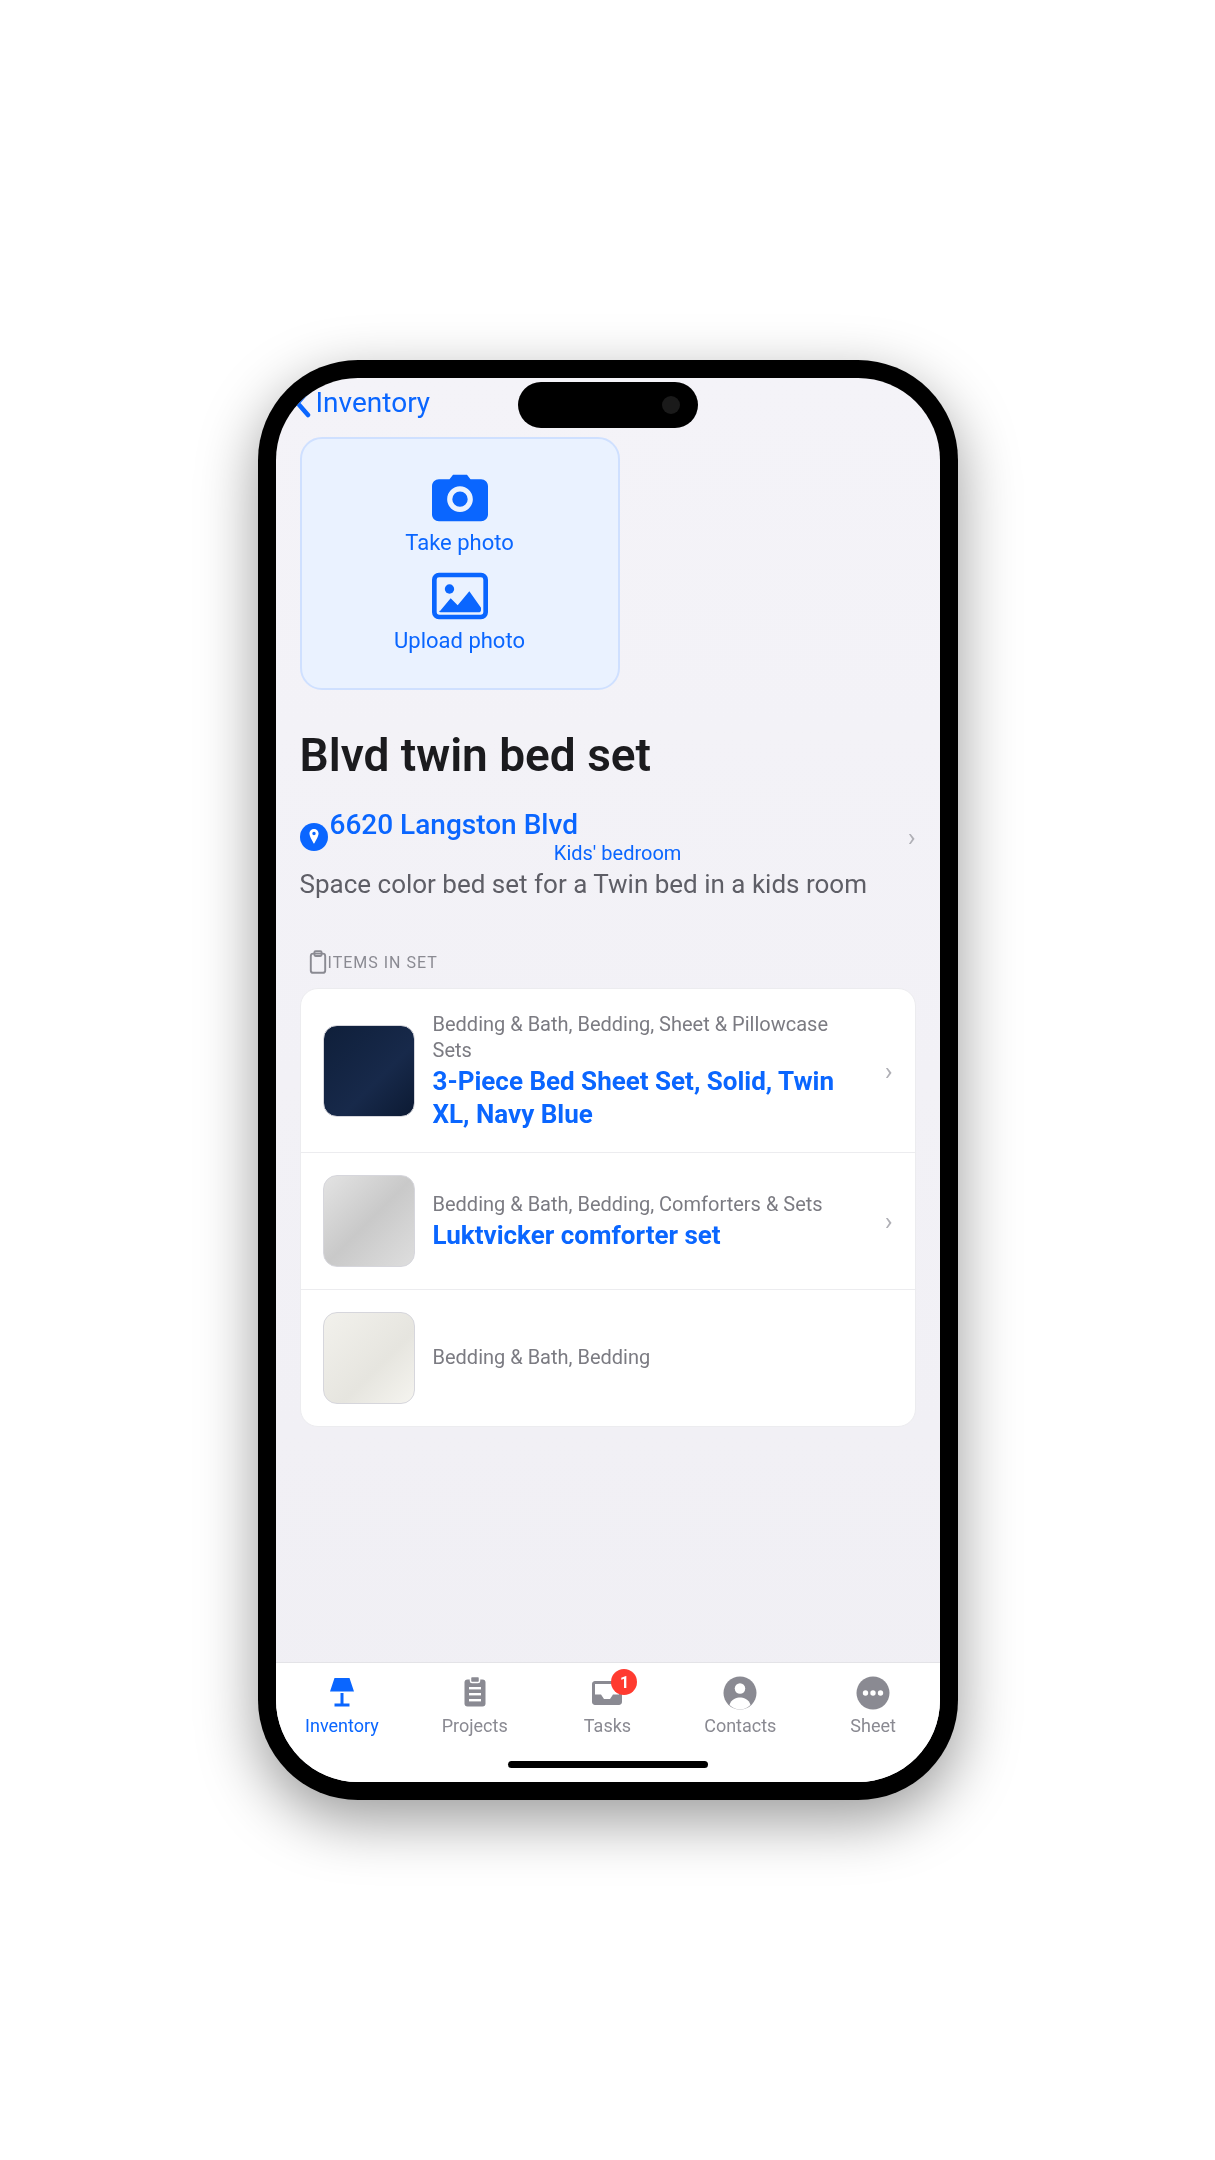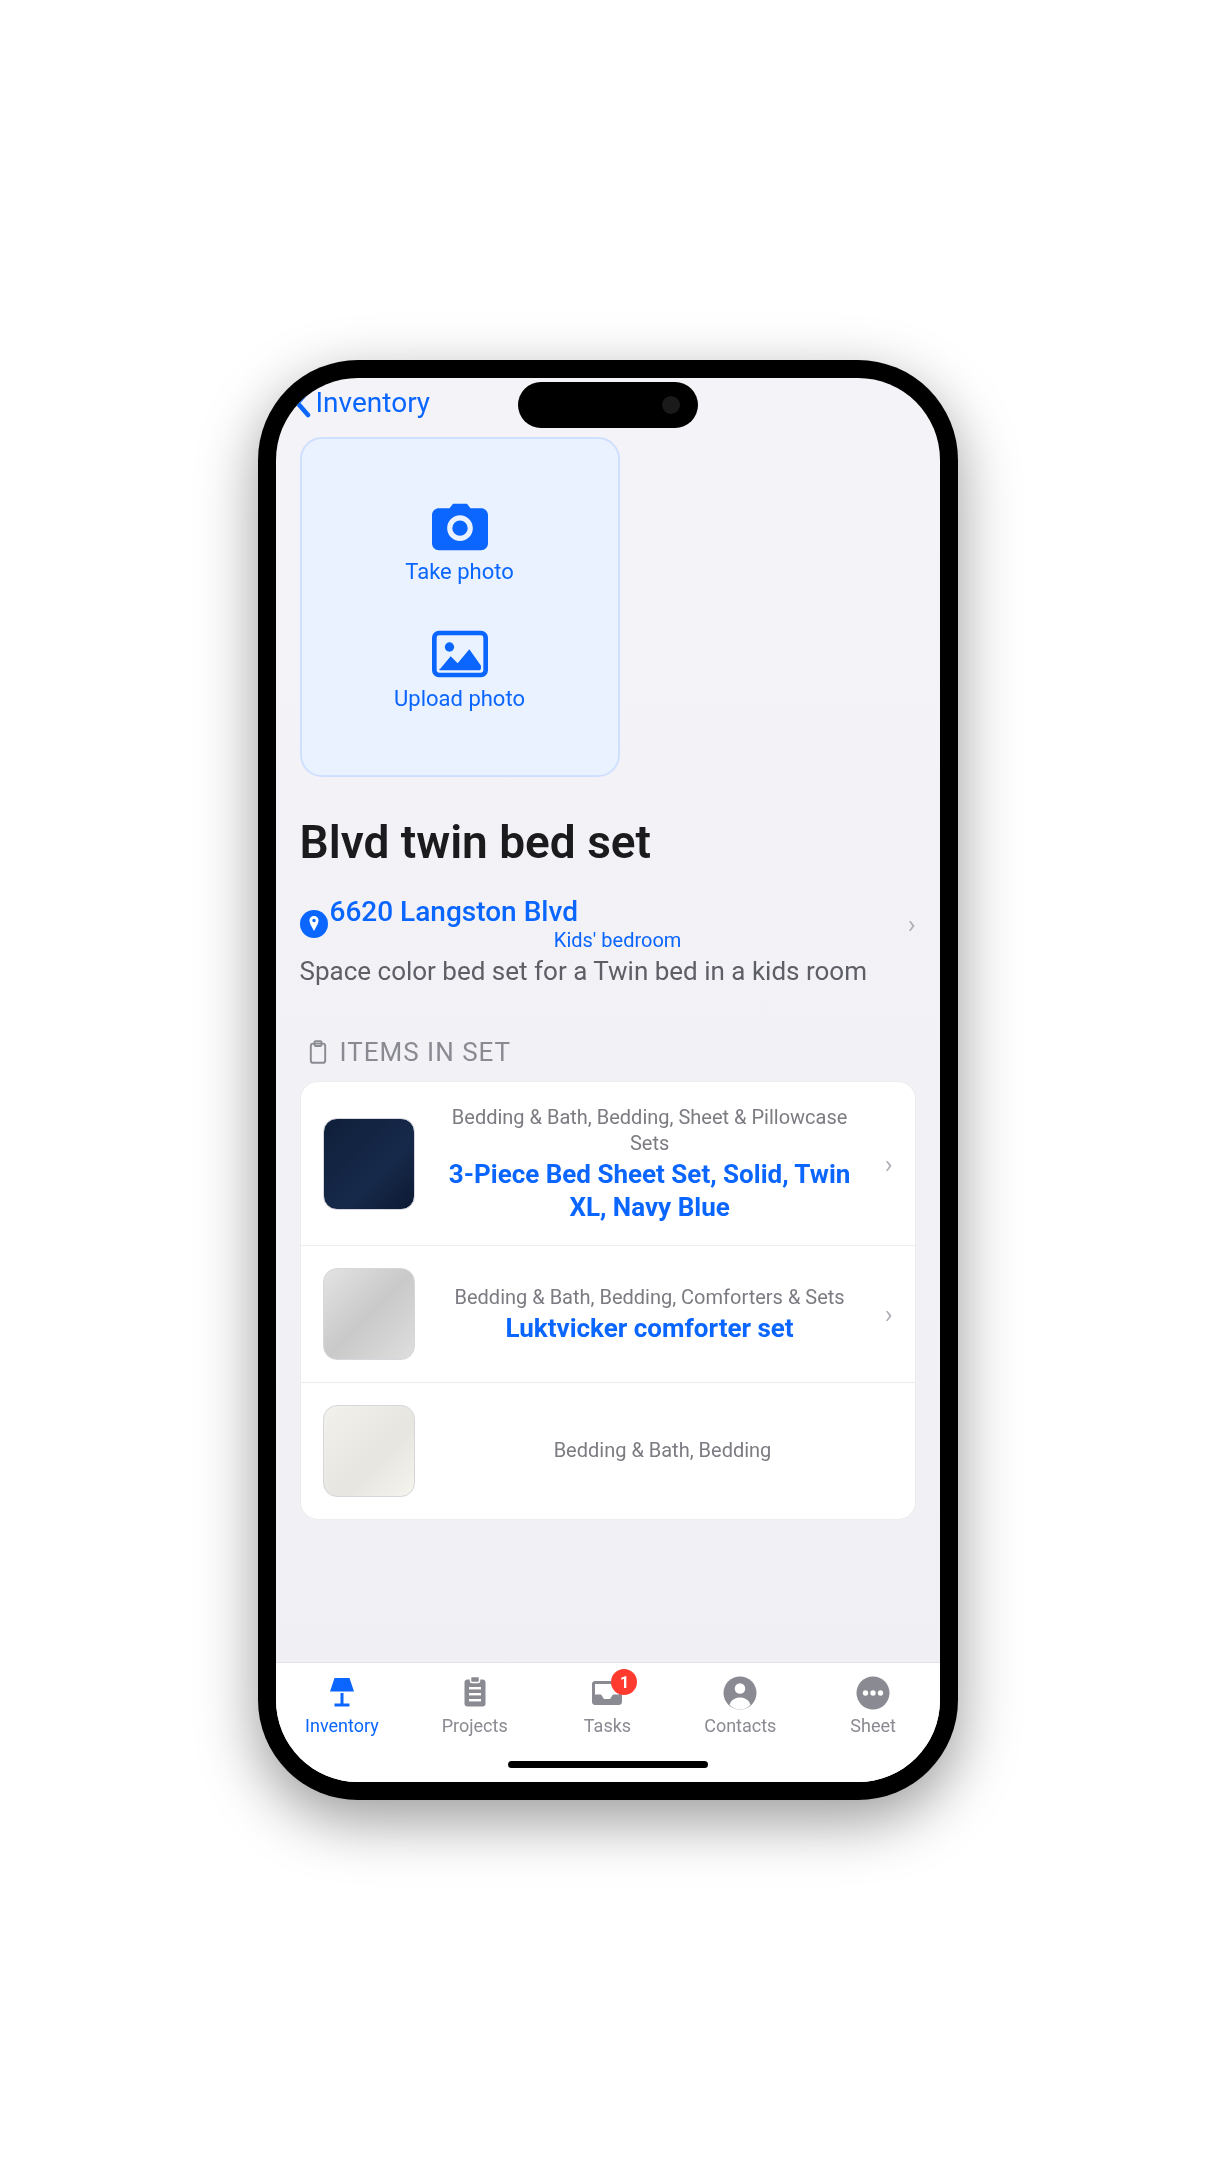--- a/index.html
+++ b/index.html
@@ -73,21 +73,21 @@
     cursor:pointer;
   }
   
   .content {
     flex:1 1 auto;
     overflow:hidden;
     padding: 0 24px;
   }
   .photo-card {
     width: 320px;
-    height: 340px;
+    height: 253px;
     border: 2px solid #cfe0ff;
     background: #eaf2ff;
     border-radius: 22px;
     display:flex;
     flex-direction:column;
     align-items:center;
     justify-content:space-evenly;
     padding: 18px 10px;
   }
   .photo-action {
@@ -112,22 +112,22 @@
   .loc-text { flex:1; }
   .loc-address { color:#0a66ff; font-size:28px; font-weight:500;}
   .loc-room { color:#0a66ff; font-size:20px;text-align:center; }
   .chevron { color:#b0b0b6; font-size:26px; }
   .description {
     margin-top:2px;
     color:#5e5e66; font-size:26px; line-height:1.35;
   }
   .section-header {
     margin-top:48px;
-    display:flex; align-items:center; gap:12px;
-    color:#8a8a92; font-size:26px; letter-spacing:1px;
+    display:flex; align-items:center; 
+    color:#8a8a92; font-size:16px; letter-spacing:1px;
     padding-left:8px;
   }
   .card-list {
     margin-top:14px;
     background:#fff;
     border-radius:18px;
     overflow:hidden;
     border:1px solid #ececef;
   }
   .list-row {
@@ -138,21 +138,21 @@
   }
   .list-row:last-child{border-bottom:none;}
   .thumb {
     width:92px;height:92px;border-radius:14px;
     border:1px solid #d6d6dc;
     flex-shrink:0;
   }
   .thumb.navy{ background:linear-gradient(135deg,#0f1f3a,#17294a 60%,#0c1a33);}
   .thumb.grey{ background:linear-gradient(135deg,#e3e3e3,#c9c9c9 50%,#dedede);}
   .thumb.light{ background:linear-gradient(135deg,#f2f1ec,#e6e5df 60%,#f5f4ef);}
-  .row-text { flex:1;text-align:center; }
+  .row-text { flex:1; }
   .row-cat { color:#7b7b82; font-size:20px; line-height:1.3;}
   .row-name { color:#0a66ff; font-size:26px; font-weight:700; line-height:1.25; margin-top:2px;}
   
   .tab-bar {
     height:120px;
     background:#fff;
     border-top:1px solid #e3e3e7;
     display:flex;
     justify-content:space-around;
     align-items:flex-start;

